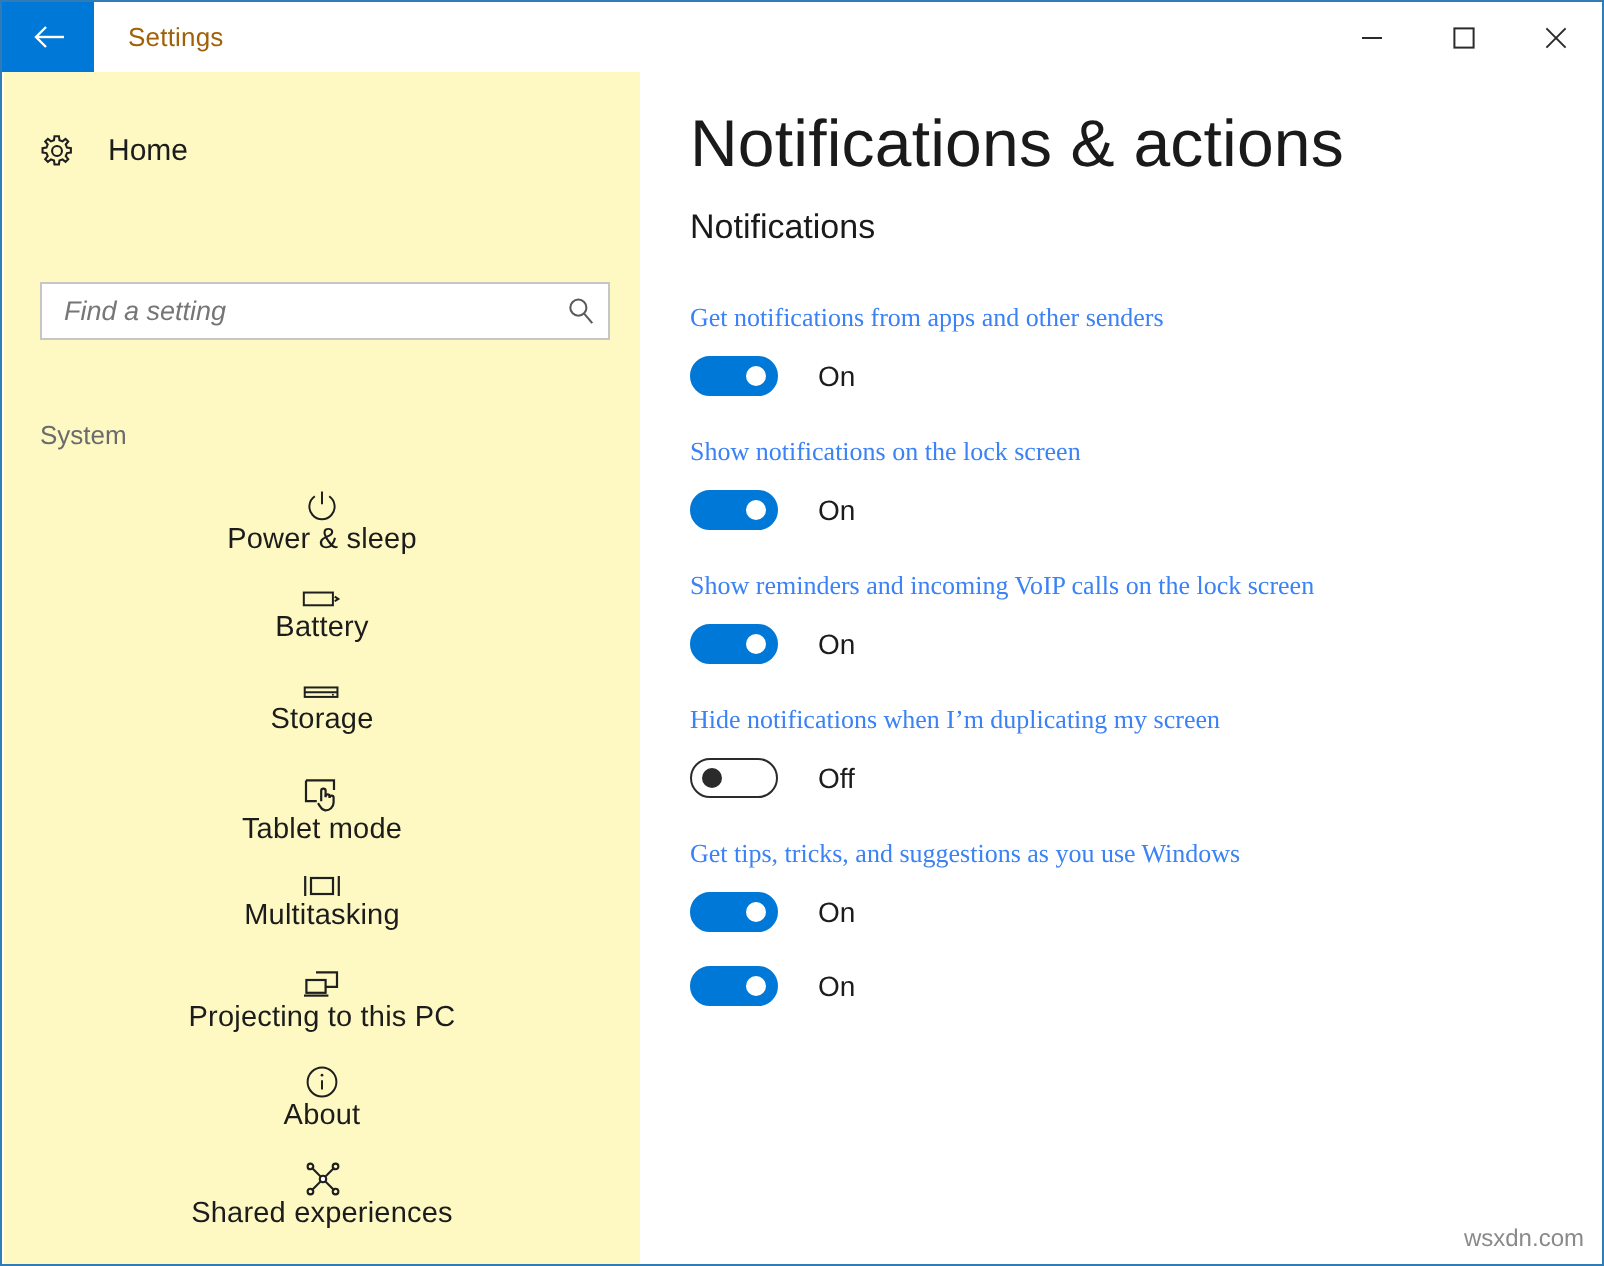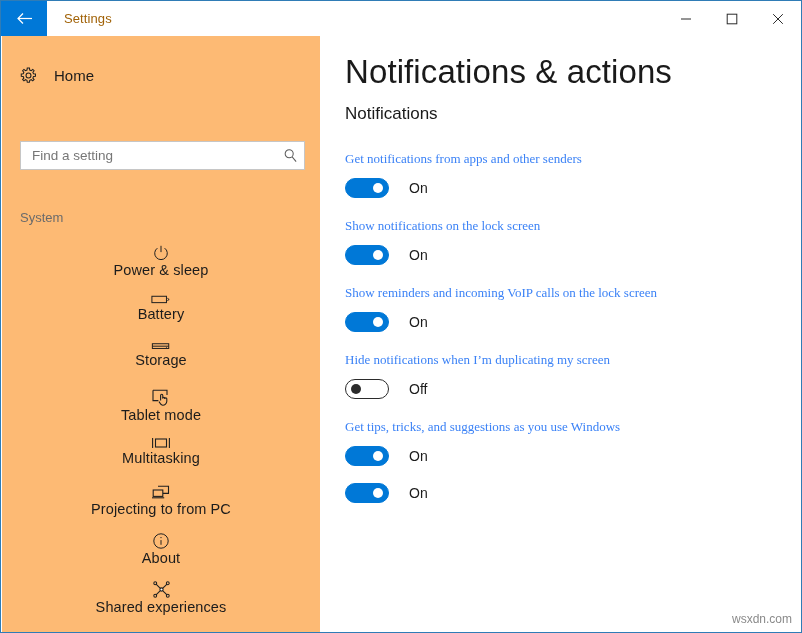--- a/index.html
+++ b/index.html
@@ -66,21 +66,21 @@
   }
   .winctl svg { display: block; }
 
   
   #sidebar {
     position: absolute;
     left: 1px;
     top: 35px;
     width: 318px;
     height: 596px;
-    background: #fdba74;
+    background: #fef9c3;
   }
   #home-row {
     position: absolute;
     left: 0; top: 22px;
     width: 300px;
     height: 34px;
     display: flex;
     align-items: center;
   }
   #home-row .nav-icon {
@@ -108,20 +108,21 @@
   #search-input {
     border: none;
     outline: none;
     flex: 1;
     height: 27px;
     padding: 0 8px 0 11px;
     font-family: "Liberation Sans", sans-serif;
     font-size: 13.5px;
     color: #1c1c1c;
     background: transparent;
+    font-style: italic;
   }
   #search-input::placeholder { color: #767676; opacity: 1; }
   #search-icon-wrap {
     width: 28px;
     display: flex;
     align-items: center;
     justify-content: center;
     color: #5a5a5a;
   }
   #group-label {
@@ -375,21 +376,21 @@
       </div>
 
       <div class="nav-item">
         <span class="nav-icon">
           <svg width="20" height="17" viewBox="0 0 20 17" fill="none" stroke="#1f1f1f" stroke-width="1.1">
             <path d="M7 2.2 H17.5 V9.4 H12"></path>
             <rect x="2.2" y="6" width="9.6" height="6.4"></rect>
             <path d="M1 13.8 H13.2"></path>
           </svg>
         </span>
-        <span class="nav-label">Projecting to from PC</span>
+        <span class="nav-label">Projecting to this PC</span>
       </div>
 
       <div class="nav-item">
         <span class="nav-icon">
           <svg width="18" height="18" viewBox="0 0 20 20" fill="none" stroke="#1f1f1f" stroke-width="1.1">
             <circle cx="10" cy="10" r="8"></circle>
             <path d="M10 9 V14.2"></path>
             <circle cx="10" cy="6.2" r=".75" fill="#1f1f1f" stroke="none"></circle>
           </svg>
         </span>

